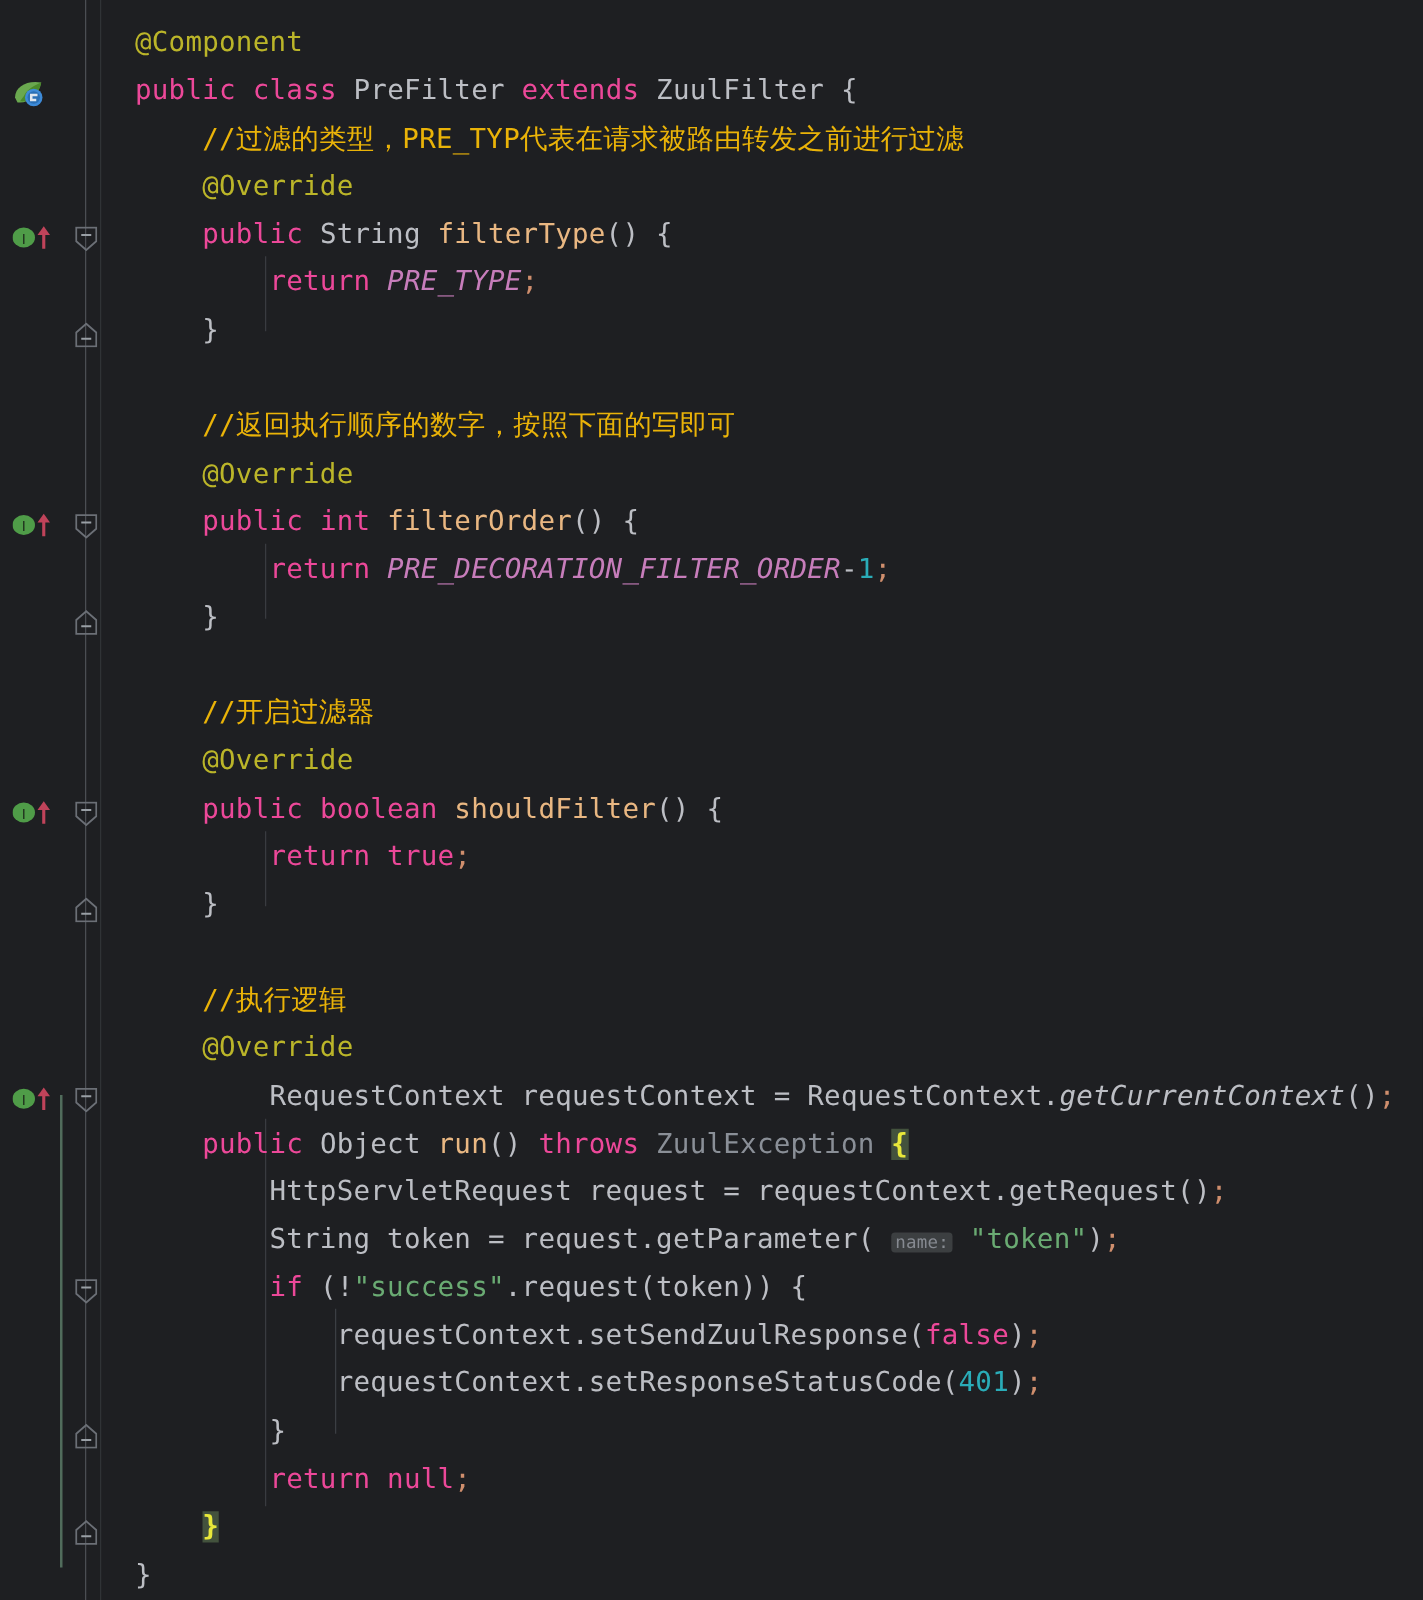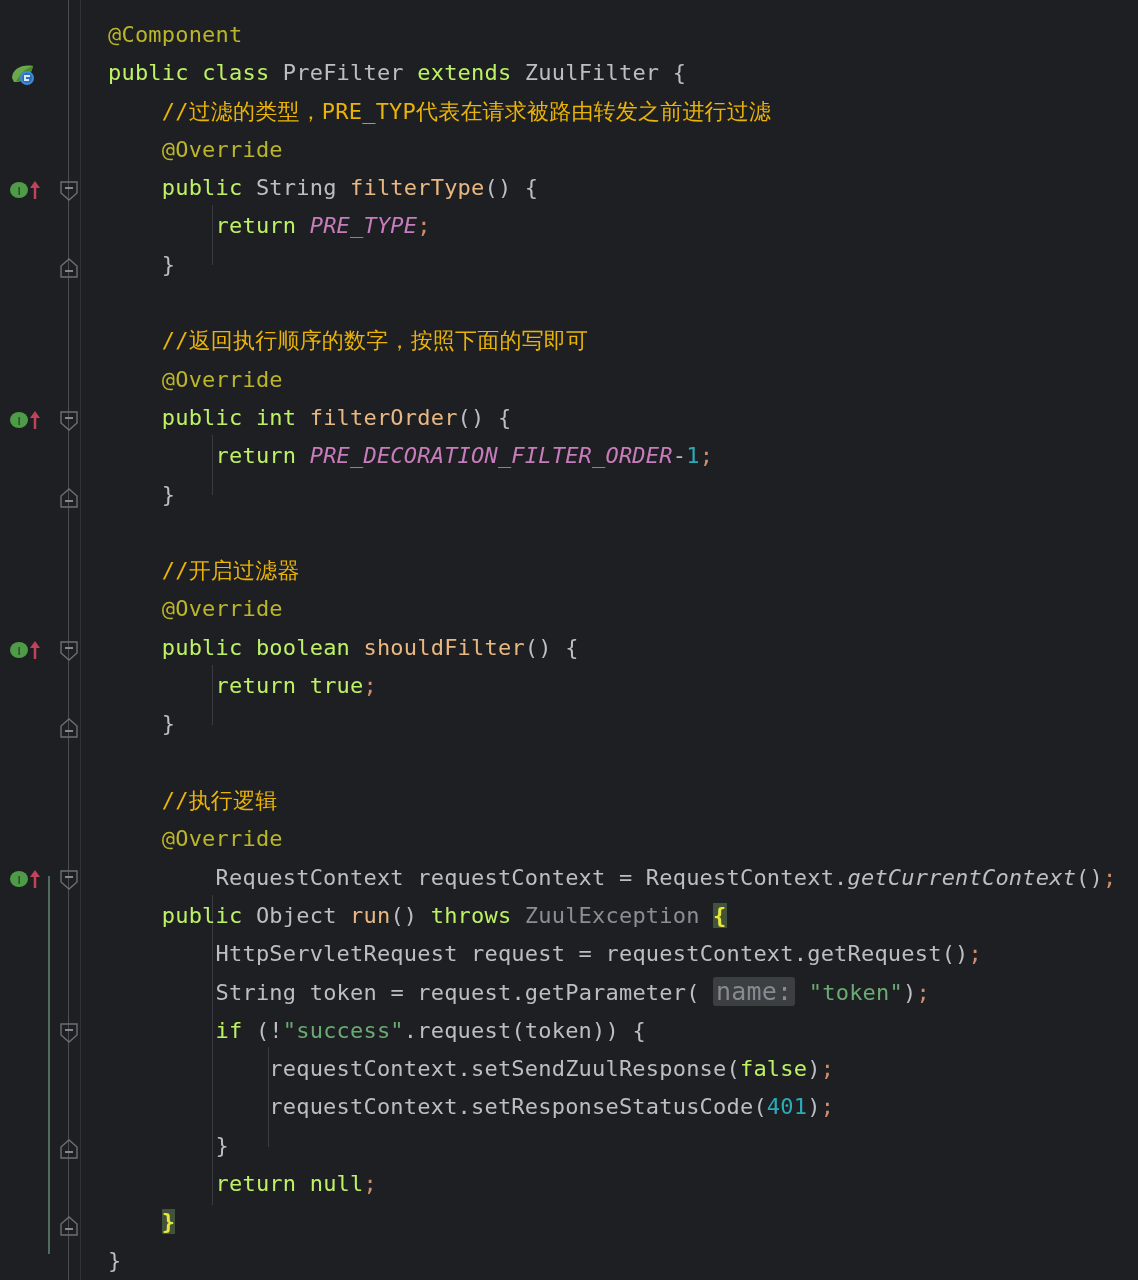--- a/index.html
+++ b/index.html
@@ -109,41 +109,41 @@
   
   .indent-guide {
     position: absolute;
     width: 1px;
     background: #393b40;
     left: 132px;
   }
   .indent-guide.lvl2 { left: 188px; background: #3b3e43; }
 
   
-  .kw       { color: #bef264; }            
+  .kw       { color: #ec4899; }            
   .anno     { color: #bbb529; }            
   .cmt      { color: #eab308; }            
   .type     { color: #bcbec4; }            
   .dim      { color: #8a8f97; }            
   .mname    { color: #e9b782; }            
   .mcall    { color: #bcbec4; }            
   .static   { color: #bcbec4; font-style: italic; }
   .constant { color: #c77dbb; font-style: italic; }
   .str      { color: #6aab73; }
   .num      { color: #2aacb8; }
   .punct    { color: #bcbec4; }
   .semi     { color: #cf8e6d; }
 
   
   .inlay {
     background: #3c3f41;
     color: #868a91;
     border-radius: 3px;
     padding: 0 3px;
-    font-size: 25px;
+    font-size: 14px;
   }
 
   
   .brace-hl {
     background: #43523d;
     color: #e8e83a;
     font-weight: bold;
   }
 </style>
 </head>

